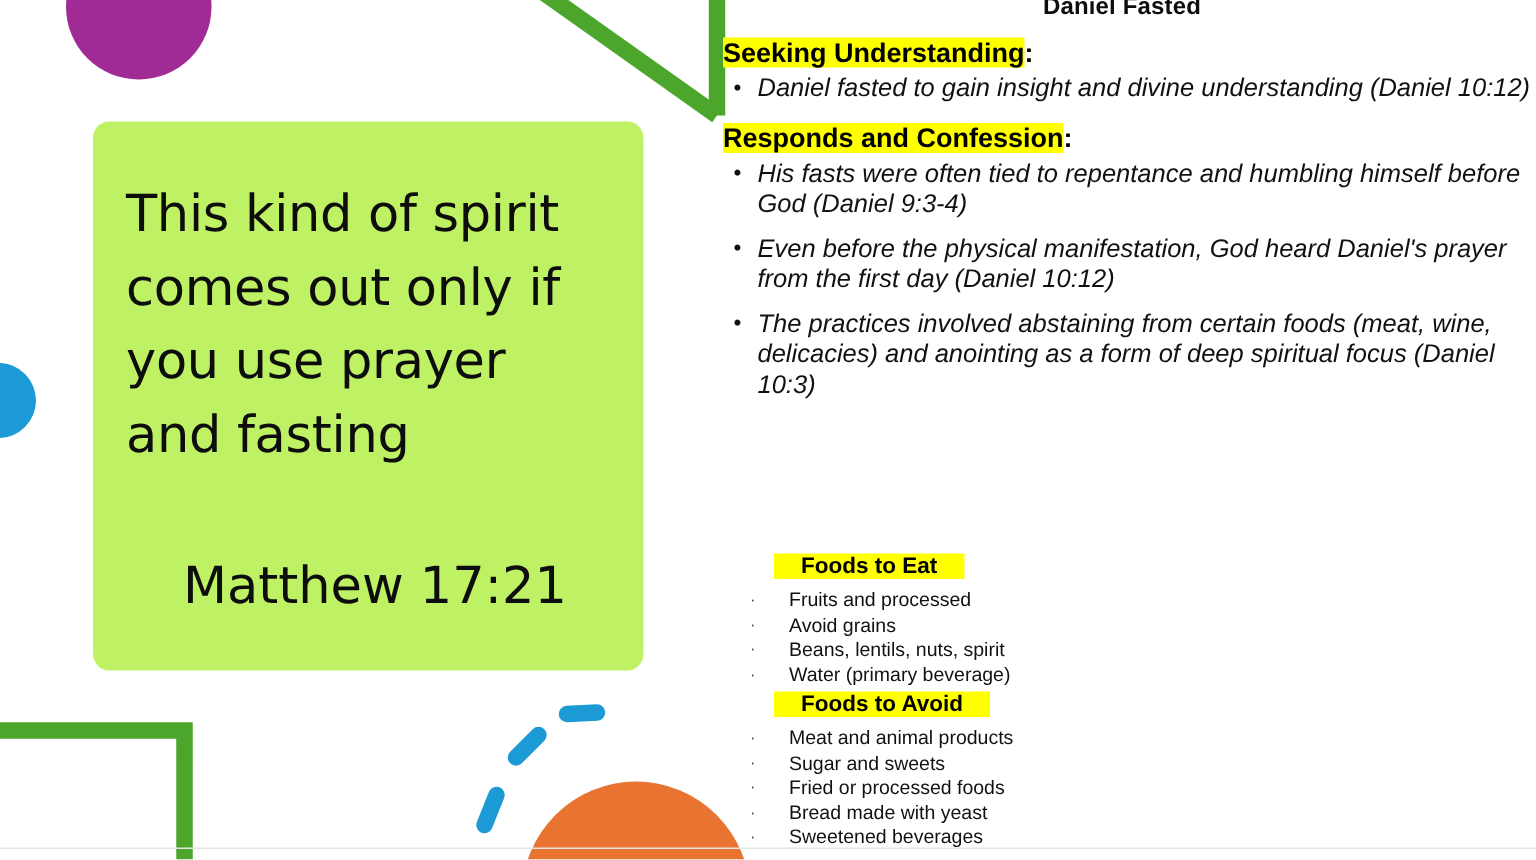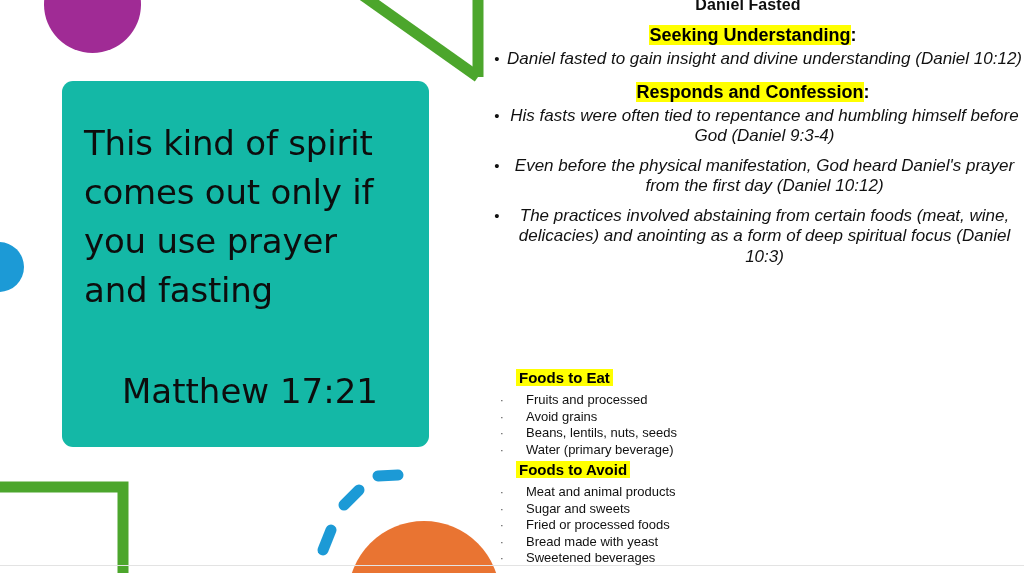--- a/index.html
+++ b/index.html
@@ -46,21 +46,21 @@
   #green-corner-bottom { left: -10px; top: 480px; width: 150px; height: 110px; }
 
   
   #blue-arc-dashes { left: 280px; top: 465px; width: 130px; height: 110px; }
 
   
   #quote-card {
     position: absolute;
     left: 62px; top: 81px;
     width: 367px; height: 366px;
-    background: #14b8a6;
+    background: #bef264;
     border-radius: 11px;
     box-sizing: border-box;
     padding: 38px 22px 0 22px;
   }
   #quote-text {
     font-family: "DejaVu Sans", sans-serif;
     font-size: 34px;
     line-height: 49px;
     color: #0d0d0d;
     font-weight: 400;
@@ -88,21 +88,21 @@
     width: 540px;
     text-align: center;
     font-size: 16px;
     font-weight: bold;
     color: #0d0d0d;
     letter-spacing: 0.1px;
   }
 
   #sections { position: absolute; left: 4px; top: 22px; width: 542px; }
 
-  .section { margin-bottom: 1px; text-align: center; }
+  .section { margin-bottom: 1px; }
 
   .sec-head {
     font-size: 18px;
     font-weight: bold;
     color: #000000;
     line-height: 26px;
     margin: 0 0 1px 0;
     white-space: nowrap;
   }
   .sec-head .hl {
@@ -134,21 +134,21 @@
     width: 420px;
   }
   .food-head {
     font-size: 15px;
     font-weight: bold;
     color: #000000;
     line-height: 20px;
     margin: 0 0 4px 0;
     padding-left: 20px;
   }
-  .food-head span.hl { background: #FFFF00; padding: 0 3px; }
+  .food-head span.hl { background: #FFFF00; padding: 0 18px; }
   .food-list { margin: 0 0 2px 0; padding: 0; list-style: none; }
   .food-list li {
     display: flex;
     font-size: 13px;
     line-height: 16.5px;
     color: #111111;
   }
   .food-list li .dash {
     flex: 0 0 auto;
     width: 30px;
@@ -240,21 +240,21 @@
         <li>
             <span class="dash">·</span>
             <span class="label">Fruits and processed</span>
           </li>
         <li>
             <span class="dash">·</span>
             <span class="label">Avoid grains</span>
           </li>
         <li>
             <span class="dash">·</span>
-            <span class="label">Beans, lentils, nuts, seeds</span>
+            <span class="label">Beans, lentils, nuts, spirit</span>
           </li>
         <li>
             <span class="dash">·</span>
             <span class="label">Water (primary beverage)</span>
           </li>
       </ul>
 
       <div class="food-head"><span class="hl">Foods to Avoid</span></div>
       <ul class="food-list">
         <li>

